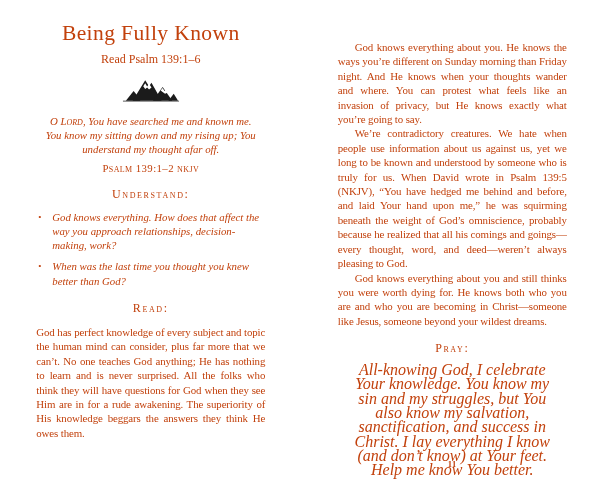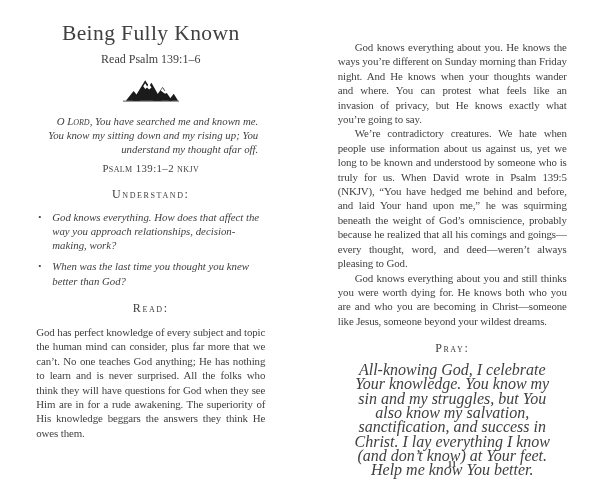--- a/index.html
+++ b/index.html
@@ -8,21 +8,21 @@
     width: 603px;
     height: 486px;
     overflow: hidden;
     background: #ffffff;
   }
   .book {
     display: flex;
     width: 603px;
     height: 486px;
     background: #ffffff;
-    color: #404040;
+    color: #c2410c;
     font-family: "Liberation Serif", "DejaVu Serif", serif;
   }
   .page {
     position: relative;
     width: 301.5px;
     height: 486px;
     box-sizing: border-box;
     overflow: hidden;
   }
   .col {
@@ -54,21 +54,21 @@
     text-align: center;
     font-variant: small-caps;
     font-size: 12px;
     letter-spacing: 1.6px;
     margin-top: 13px;
   }
   .verse {
     margin: 7px auto 0;
     width: 215px;
     font-style: italic;
-    text-align: right;
+    text-align: center;
     font-size: 10.8px;
     line-height: 14.3px;
   }
   .sc { font-variant: small-caps; font-style: italic; }
   .citation {
     margin-top: 5px;
     text-align: center;
     font-variant: small-caps;
     font-size: 10.8px;
     letter-spacing: 0.4px;

